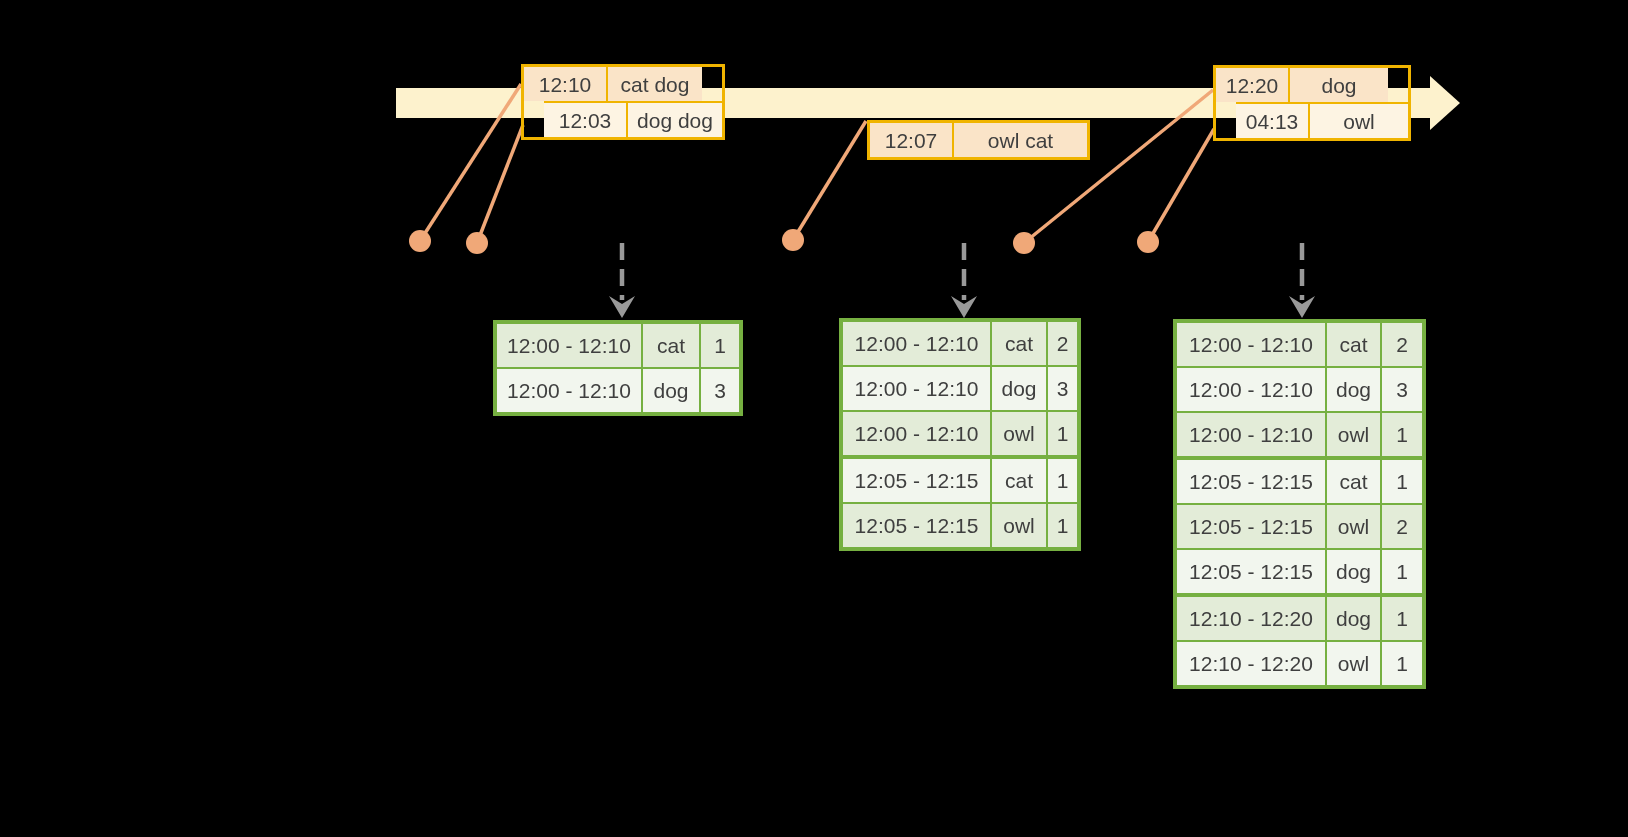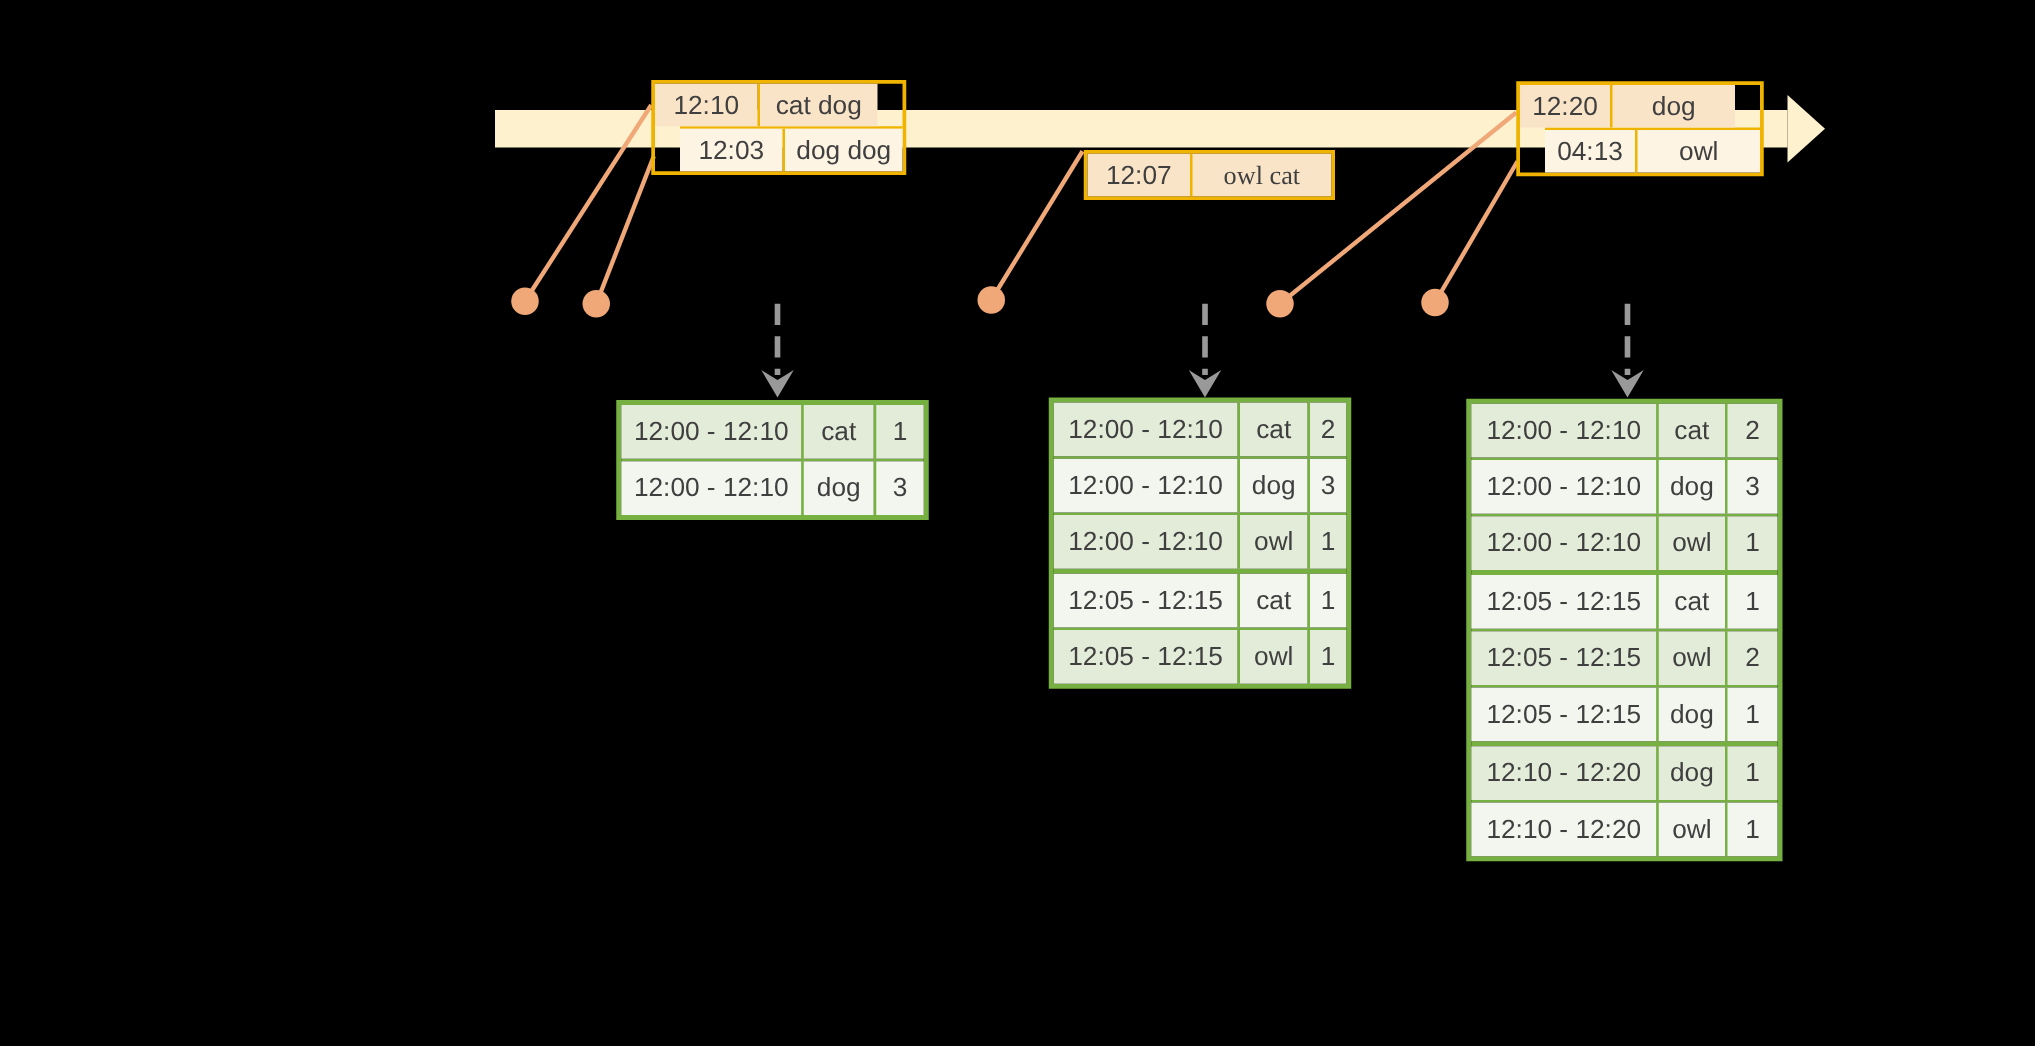--- a/index.html
+++ b/index.html
@@ -45,21 +45,21 @@
   .etable .trow + .trow{border-top:2px solid var(--event-border);margin-left:20px;}
   .etable .tcell + .tcell{border-left:2px solid var(--event-border);}
   .etable .trow:nth-child(odd) .tcell{background:var(--event-row-peach);}
   .etable .trow:nth-child(even) .tcell{background:var(--event-row-cream);}
 
   .et1{left:521px;top:64px;}
   .et1 .tcell:nth-child(1){width:82px;}
   .et1 .tcell:nth-child(2){width:96px;}
   .et2{left:867px;top:84px;margin-top:36px;}
   .et2 .tcell:nth-child(1){width:82px;}
-  .et2 .tcell:nth-child(2){width:113px;font-family:Liberation Serif, serif;}
+  .et2 .tcell:nth-child(2){width:135px;}
   .et3{left:1213px;top:65px;}
   .et3 .tcell:nth-child(1){width:72px;}
   .et3 .tcell:nth-child(2){width:100px;}
 
   
   .rtable{border:4px solid var(--result-border);}
   .rtable .trow{height:43px;}
   .rtable .trow + .trow{border-top:2px solid var(--result-border);}
   .rtable .trow.group-start{border-top:4px solid var(--result-border);}
   .rtable .tcell + .tcell{border-left:2px solid var(--result-border);text-align:center;}

